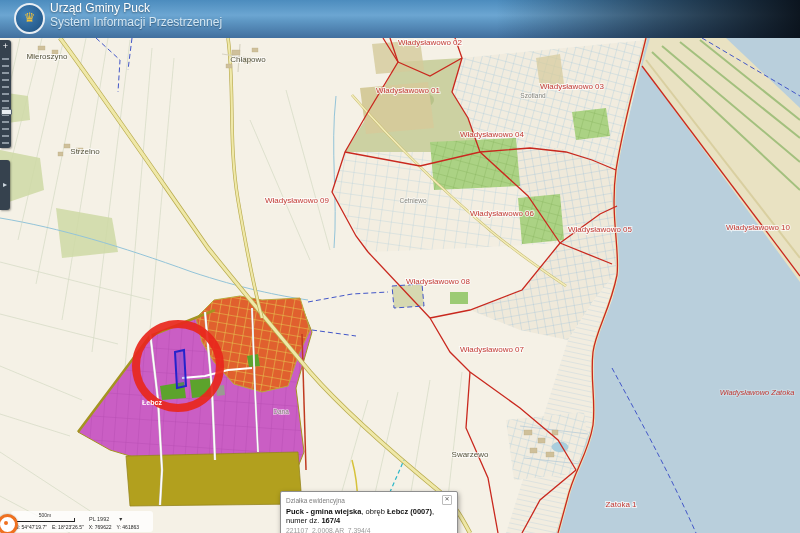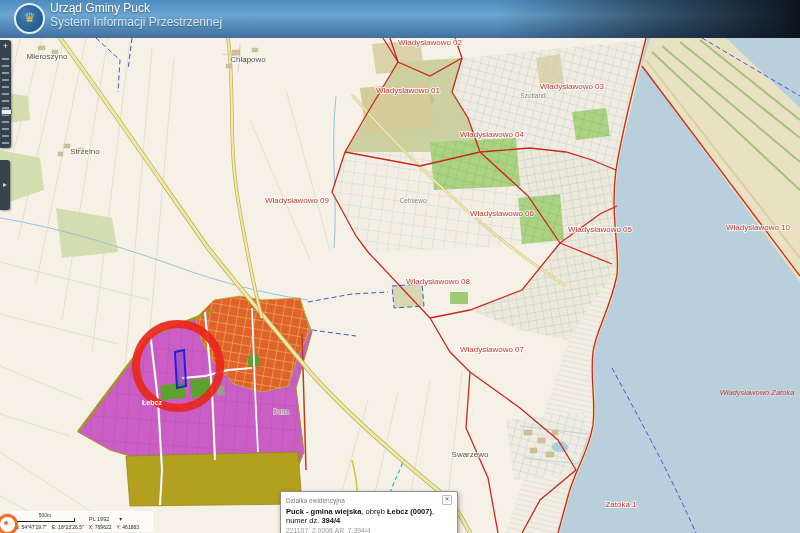--- a/index.html
+++ b/index.html
@@ -334,19 +334,19 @@
       <span>Y: 461863</span>
     </div>
   </div>
 
   <div id="popup">
     <div class="prow1">
       <span class="ptitle">Działka ewidencyjna</span>
       <span class="pclose">✕</span>
     </div>
     <div class="pmain">
-      <span class="b">Puck - gmina wiejska</span><span>, obręb </span><span class="b">Łebcz (0007)</span><span>, numer dz. </span><span class="b">394/4</span>
+      <span class="b">Puck - gmina wiejska</span><span>, obręb </span><span class="b">Łebcz (0007)</span><span>, numer dz. </span><span class="b">167/4</span>
     </div>
     <div class="pid">221107_2.0008.AR_7.394/4</div>
 
   </div>
 
 </div>
 
 </body></html>

